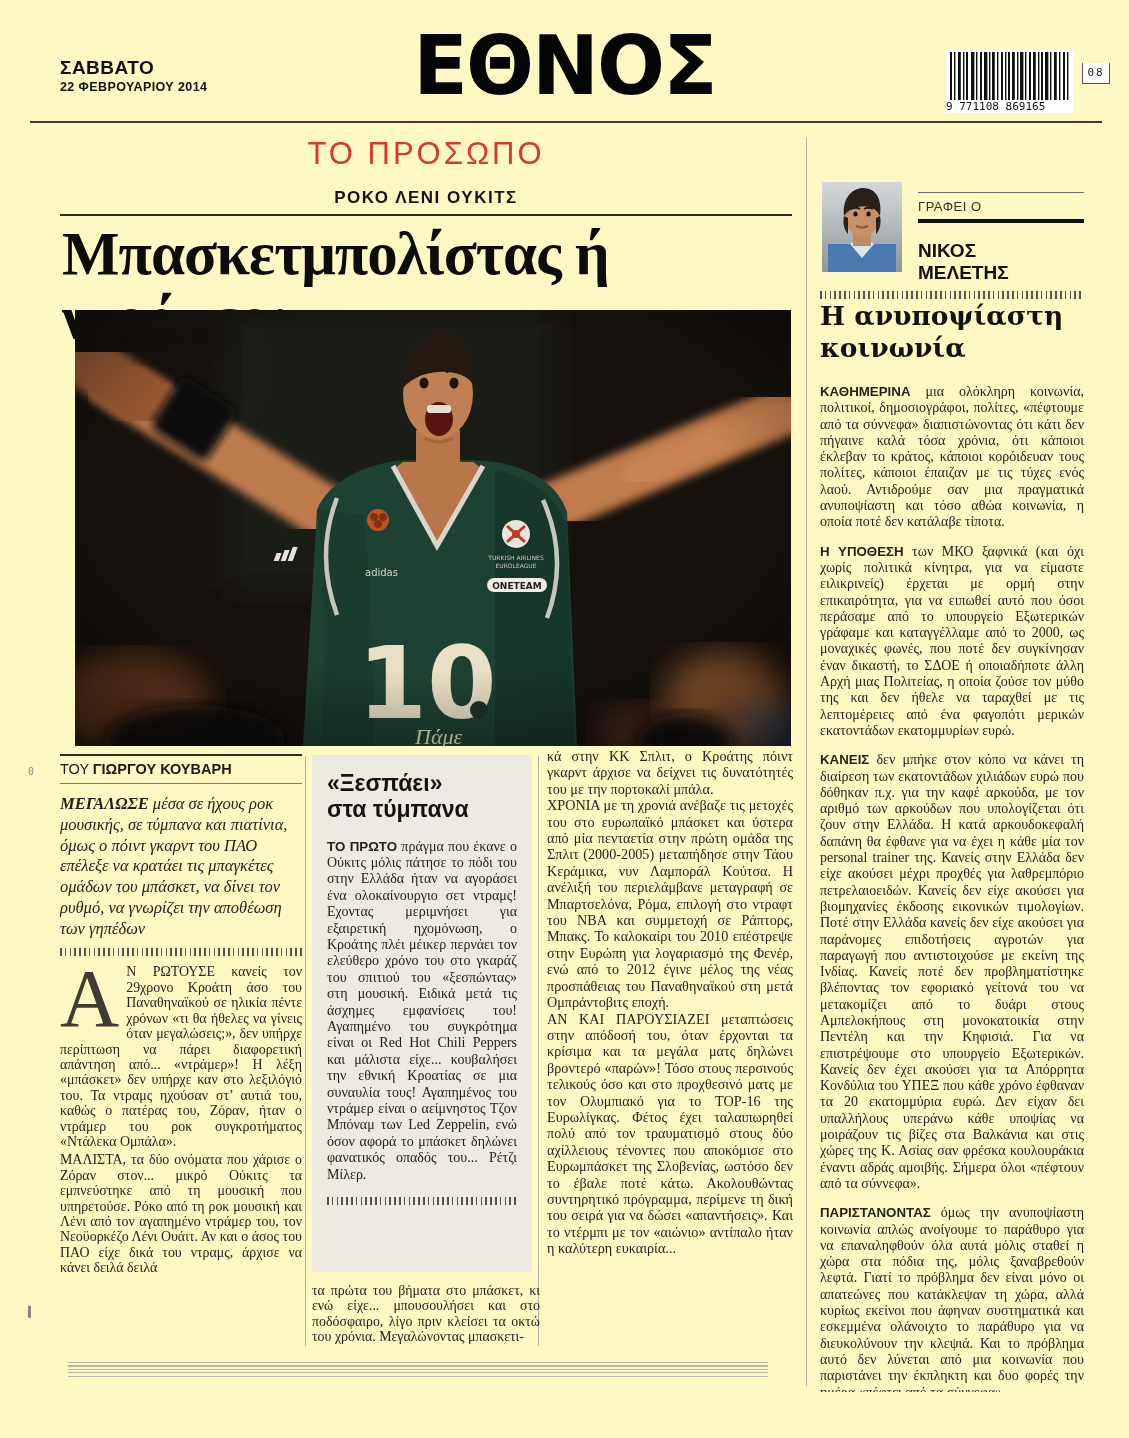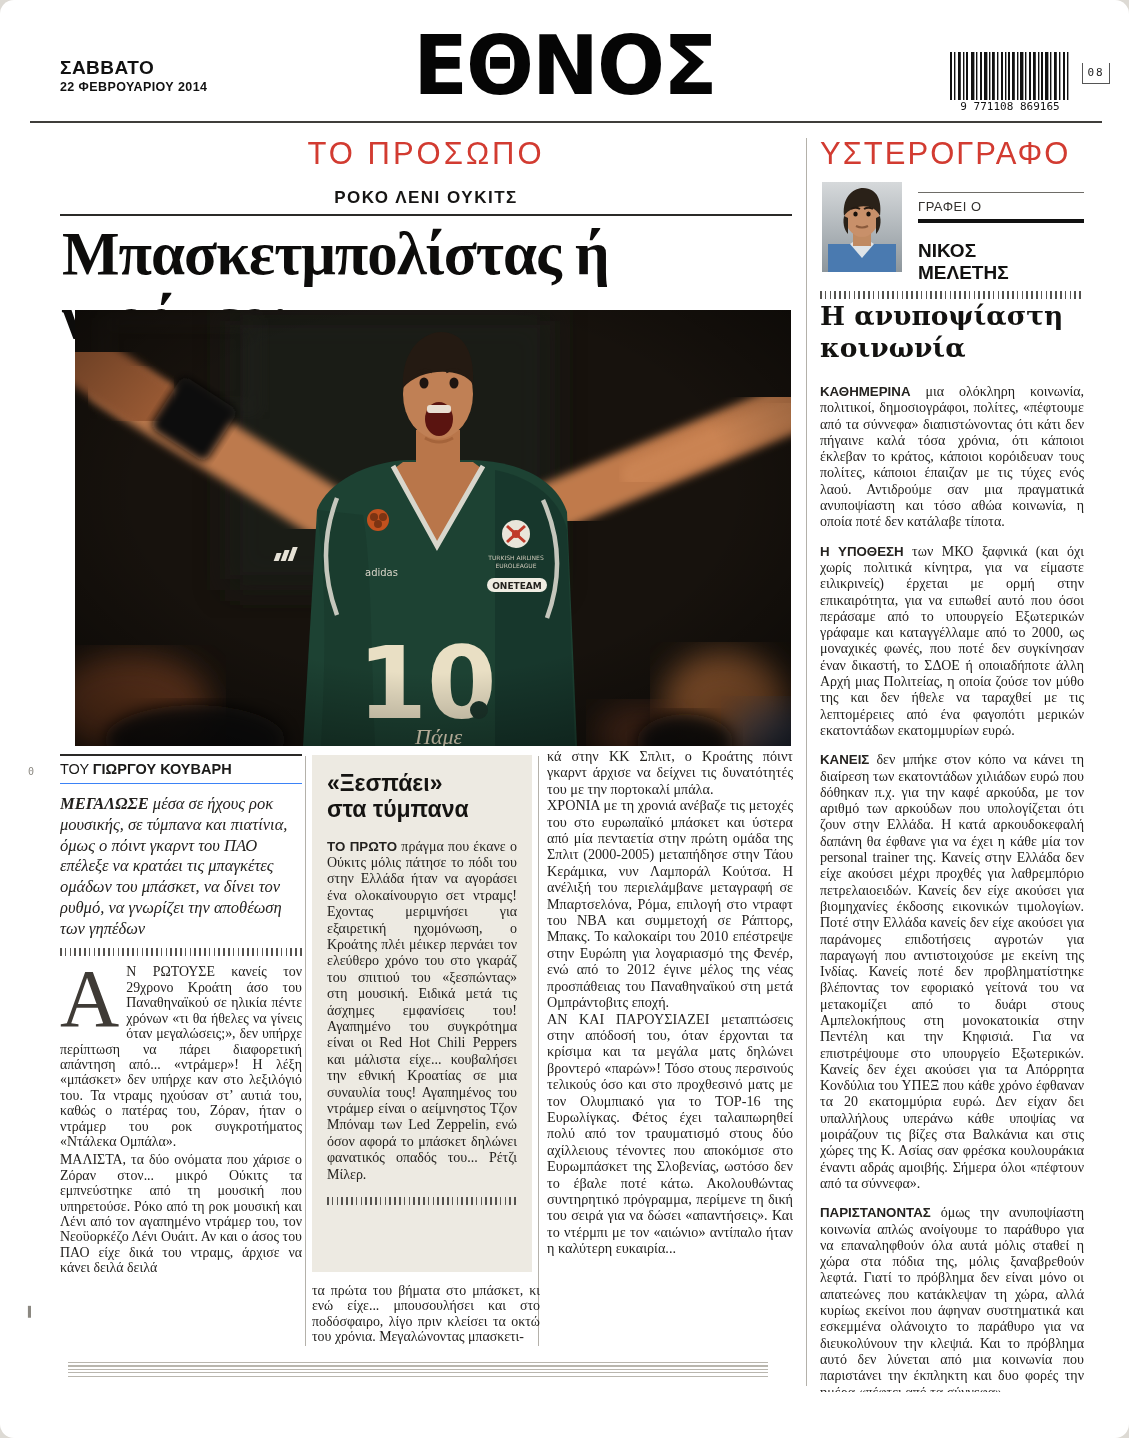--- a/index.html
+++ b/index.html
@@ -1,32 +1,32 @@
 <!DOCTYPE html>
 <html lang="el"><head>
 <meta charset="utf-8">
 <style>
   html,body{margin:0;padding:0;background:#dddad4;}
   #paper{
     position:relative;width:1129px;height:1438px;margin:0 auto;
-    background:#ffffff;overflow:hidden;
-    font-family:"Liberation Serif",serif;color:#211f1c;border-radius:14px;
+    background:#fef9c3;overflow:hidden;
+    font-family:"Liberation Serif",serif;color:#211f1c;
   }
   
   .date-block{position:absolute;left:60px;top:58px;font-family:"Liberation Sans",sans-serif;color:#111;}
   .date-day{font-size:19px;font-weight:bold;letter-spacing:.5px;line-height:1;}
   .date-full{font-size:12.5px;font-weight:bold;letter-spacing:.4px;margin-top:3px;}
   .masthead{
     position:absolute;left:0;right:0;top:26px;text-align:center;
     font-family:"DejaVu Sans",sans-serif;font-weight:900;font-size:80px;line-height:1;
     letter-spacing:-2px;color:#050505;transform:scaleY(1.02);
   }
   .barcode-wrap{position:absolute;left:946px;top:50px;width:128px;height:62px;background:#fff;}
   .barcode-digits{
-    position:absolute;left:946px;top:100px;width:128px;text-align:center;
+    position:absolute;left:946px;top:100px;width:128px;
     font-family:"DejaVu Sans Mono",monospace;font-size:11px;color:#111;background:#fff;
   }
   .issue-box{
     position:absolute;left:1082px;top:63px;width:26px;height:20px;
     border:1px solid #555;border-top:none;
     font-family:"DejaVu Sans Mono",monospace;font-size:11px;color:#222;
     text-align:center;line-height:20px;letter-spacing:2px;background:#fff;
   }
   .header-rule{position:absolute;left:30px;top:121px;width:1072px;height:2px;background:#3f3d3a;}
   
@@ -285,21 +285,20 @@
   <div class="colbox col2-cont bodytext">τα πρώτα του βήματα στο μπάσκετ, κι ενώ είχε... μπουσουλήσει και στο ποδόσφαιρο, λίγο πριν κλείσει τα οκτώ του χρόνια. Μεγαλώνοντας μπασκετι-</div>
 
   <div class="colbox col3">
     <div class="bodytext" style="font-size:14.2px;line-height:16.4px;">κά στην ΚΚ Σπλιτ, ο Κροάτης πόιντ γκαρντ άρχισε να δείχνει τις δυνατότητές του με την πορτοκαλί μπάλα.</div>
     <div class="bodytext" style="font-size:14.2px;line-height:16.4px;">ΧΡΟΝΙΑ με τη χρονιά ανέβαζε τις μετοχές του στο ευρωπαϊκό μπάσκετ και ύστερα από μία πενταετία στην πρώτη ομάδα της Σπλιτ (2000-2005) μεταπήδησε στην Τάου Κεράμικα, νυν Λαμποράλ Κούτσα. Η ανέλιξή του περιελάμβανε μεταγραφή σε Μπαρτσελόνα, Ρόμα, επιλογή στο ντραφτ του NBA και συμμετοχή σε Ράπτορς, Μπακς. Το καλοκαίρι του 2010 επέστρεψε στην Ευρώπη για λογαριασμό της Φενέρ, ενώ από το 2012 έγινε μέλος της νέας προσπάθειας του Παναθηναϊκού στη μετά Ομπράντοβιτς εποχή.</div>
     <div class="bodytext" style="font-size:14.2px;line-height:16.4px;">ΑΝ ΚΑΙ ΠΑΡΟΥΣΙΑΖΕΙ μεταπτώσεις στην απόδοσή του, όταν έρχονται τα κρίσιμα και τα μεγάλα ματς δηλώνει βροντερό «παρών»! Τόσο στους περσινούς τελικούς όσο και στο προχθεσινό ματς με τον Ολυμπιακό για το TOP-16 της Ευρωλίγκας. Φέτος έχει ταλαιπωρηθεί πολύ από τον τραυματισμό στους δύο αχίλλειους τένοντες που αποκόμισε στο Ευρωμπάσκετ της Σλοβενίας, ωστόσο δεν το έβαλε ποτέ κάτω. Ακολουθώντας συντηρητικό πρόγραμμα, περίμενε τη δική του σειρά για να δώσει «απαντήσεις». Και το ντέρμπι με τον «αιώνιο» αντίπαλο ήταν η καλύτερη ευκαιρία...</div>
   </div>
 
   <div class="striped-rule"></div>
 
-  <div class="ps-header">ΥΣΤΕΡΟΓΡΑΦΟ</div>
 
   <div class="ps-portrait">
     <svg width="80" height="90" viewBox="0 0 80 90">
       <defs>
         <linearGradient id="pbg" x1="0" y1="0" x2="0" y2="1">
           <stop offset="0" stop-color="#d6d9db"></stop>
             <stop offset="1" stop-color="#8d969c"></stop>
         </linearGradient>
       </defs>
       <rect width="80" height="90" fill="url(#pbg)"></rect>

